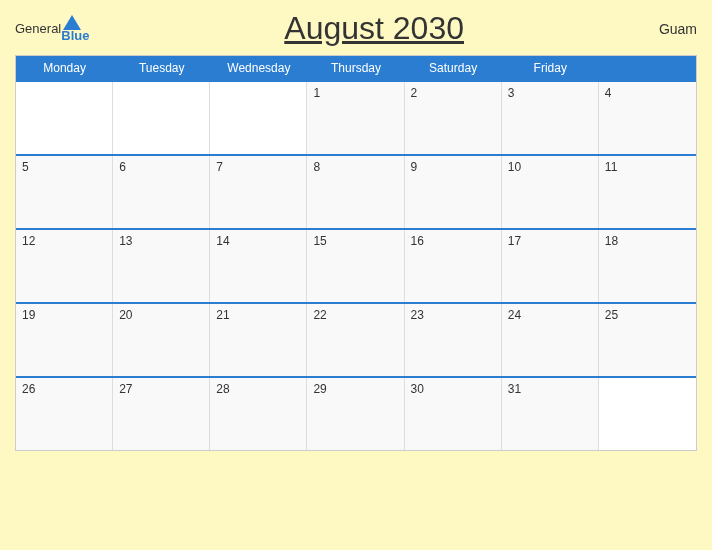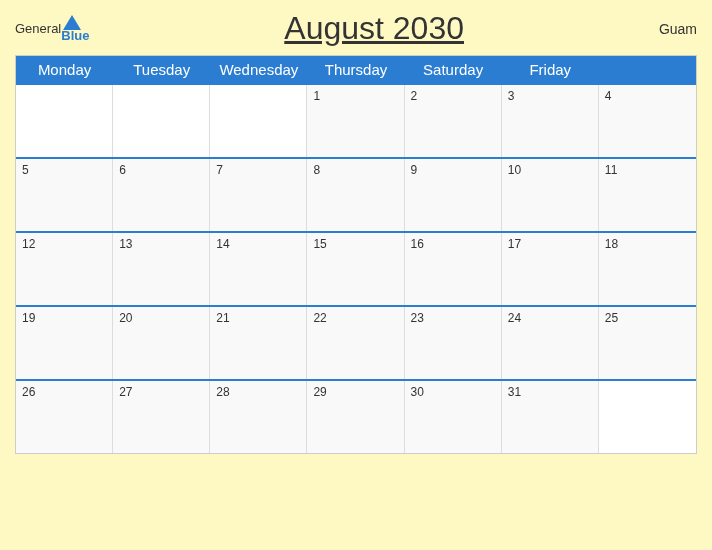--- a/index.html
+++ b/index.html
@@ -69,21 +69,21 @@
       width: 100%;
     }
     .cal-header-row {
       display: grid;
       grid-template-columns: repeat(7, 1fr);
       background: #2a7dd1;
     }
     .cal-header-cell {
       color: #fff;
       text-align: center;
-      font-size: 15px;
+      font-size: 12px;
       padding: 5px 4px;
       font-weight: normal;
     }
     .cal-week {
       display: grid;
       grid-template-columns: repeat(7, 1fr);
       border-top: 2px solid #2a7dd1;
     }
     .cal-week:first-of-type {
       border-top: none;

